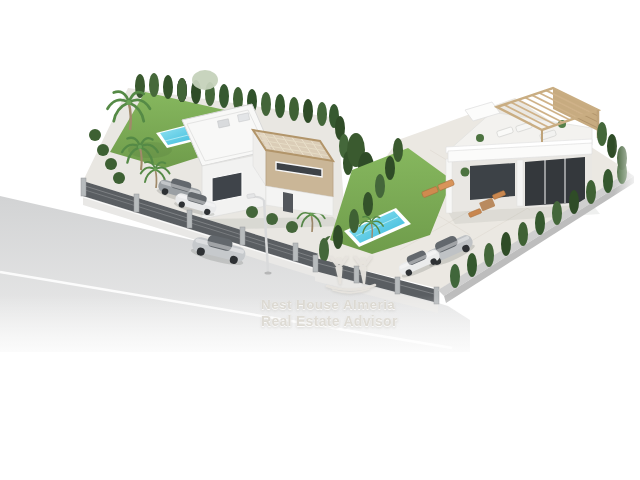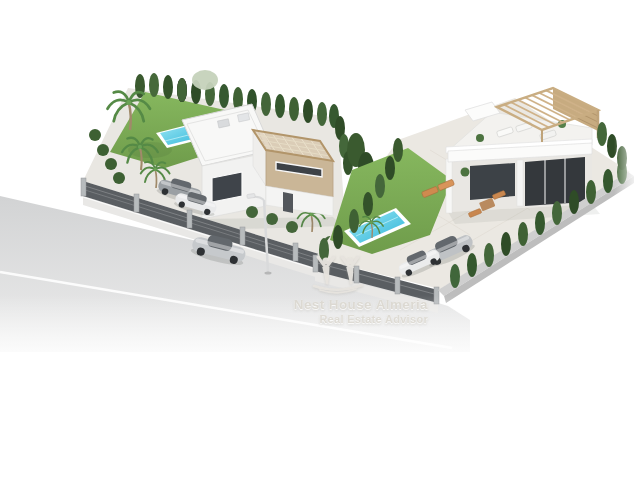--- a/index.html
+++ b/index.html
@@ -1,25 +1,25 @@
 <!DOCTYPE html>
 <html><head>
 <meta charset="utf-8">
 <title>Villas render</title>
 <style>
   html,body{margin:0;padding:0;background:#ffffff;}
   #stage{position:relative;width:640px;height:480px;background:#ffffff;overflow:hidden;
          font-family:"Liberation Sans",sans-serif;}
   #scene{position:absolute;left:0;top:0;}
-  .watermark{position:absolute;left:248px;top:252px;width:180px;text-align:right;
+  .watermark{position:absolute;left:261px;top:252px;width:180px;text-align:left;
              pointer-events:none;filter:drop-shadow(0 1px 1px rgba(170,165,158,0.35));}
   .wm-logo{display:block;margin:0 auto 1px auto;}
   .wm-brand{font-size:13.5px;font-weight:bold;letter-spacing:0.4px;color:#dcd9d2;
             text-shadow:0 1px 1px rgba(255,255,255,0.95), 0 0 2px rgba(255,255,255,0.6);}
-  .wm-tagline{font-size:11px;font-weight:bold;letter-spacing:0.3px;color:#dedbd4;margin-top:1px;
+  .wm-tagline{font-size:14px;font-weight:bold;letter-spacing:0.3px;color:#dedbd4;margin-top:1px;
             text-shadow:0 1px 1px rgba(255,255,255,0.95), 0 0 2px rgba(255,255,255,0.6);}
 </style>
 </head>
 <body>
 
 <div id="stage">
 <svg id="scene" width="640" height="480" viewBox="0 0 640 480">
   <defs>
     <linearGradient id="roadG" x1="0" y1="0" x2="0" y2="1">
       <stop offset="0" stop-color="#d2d3d4"></stop>

